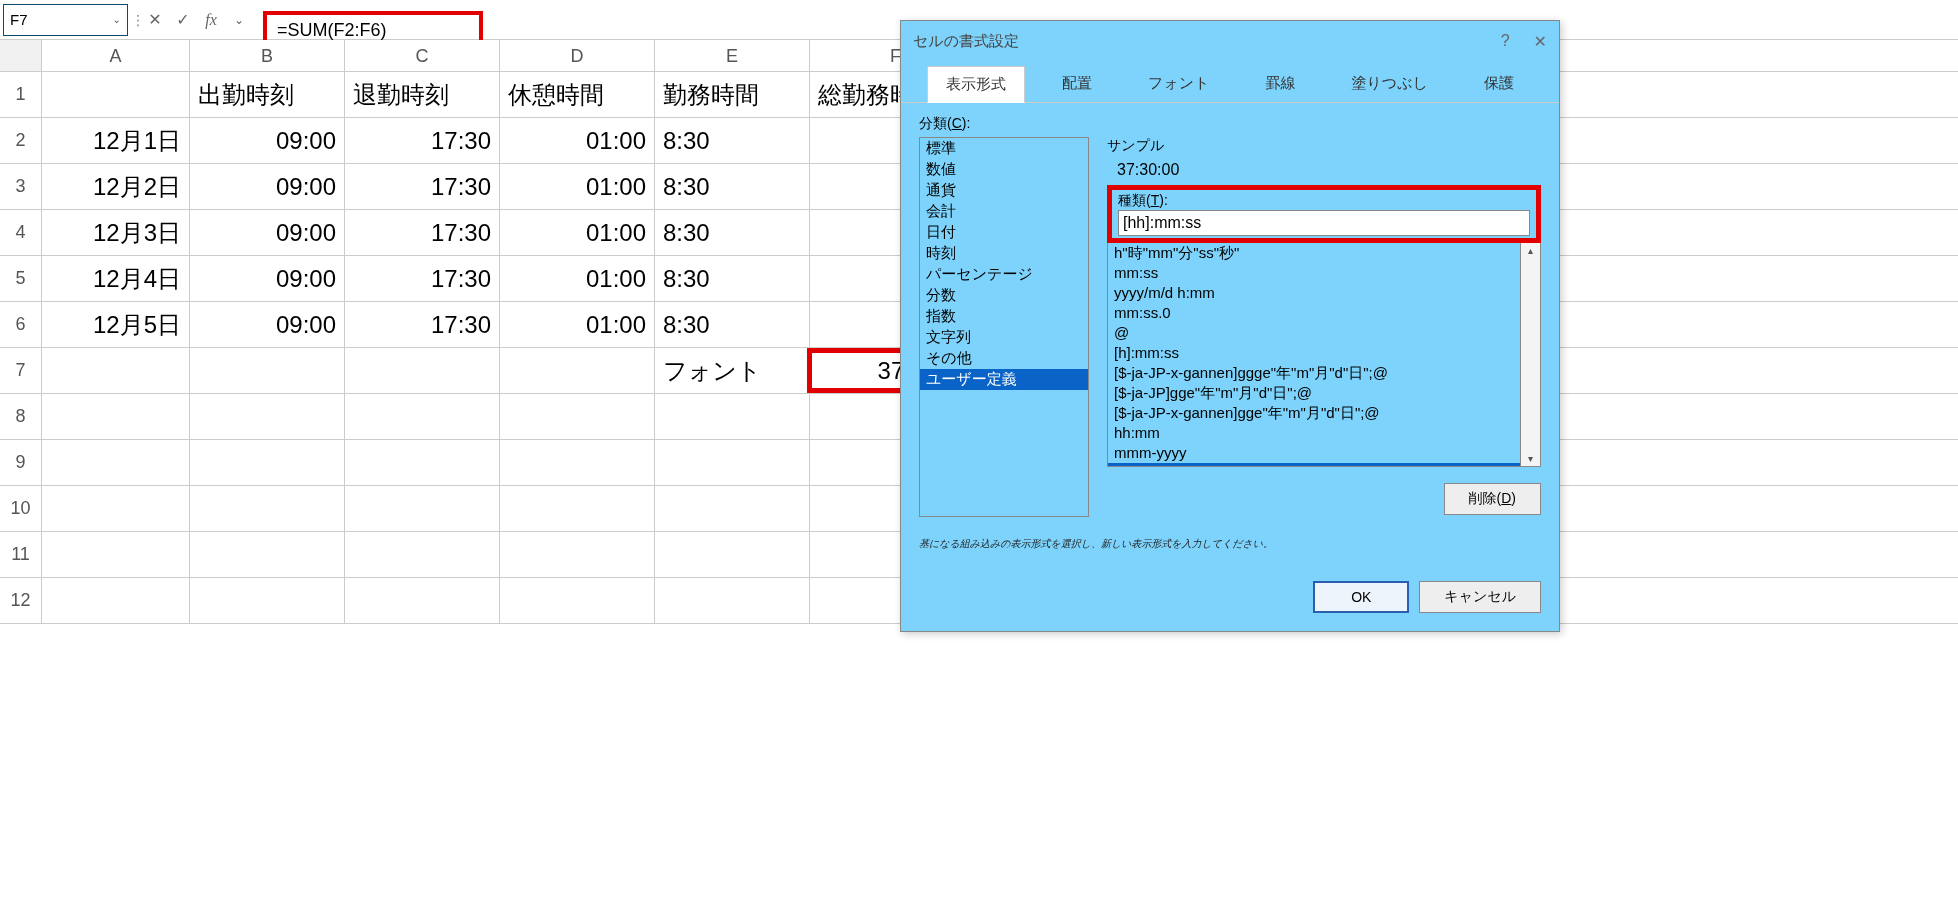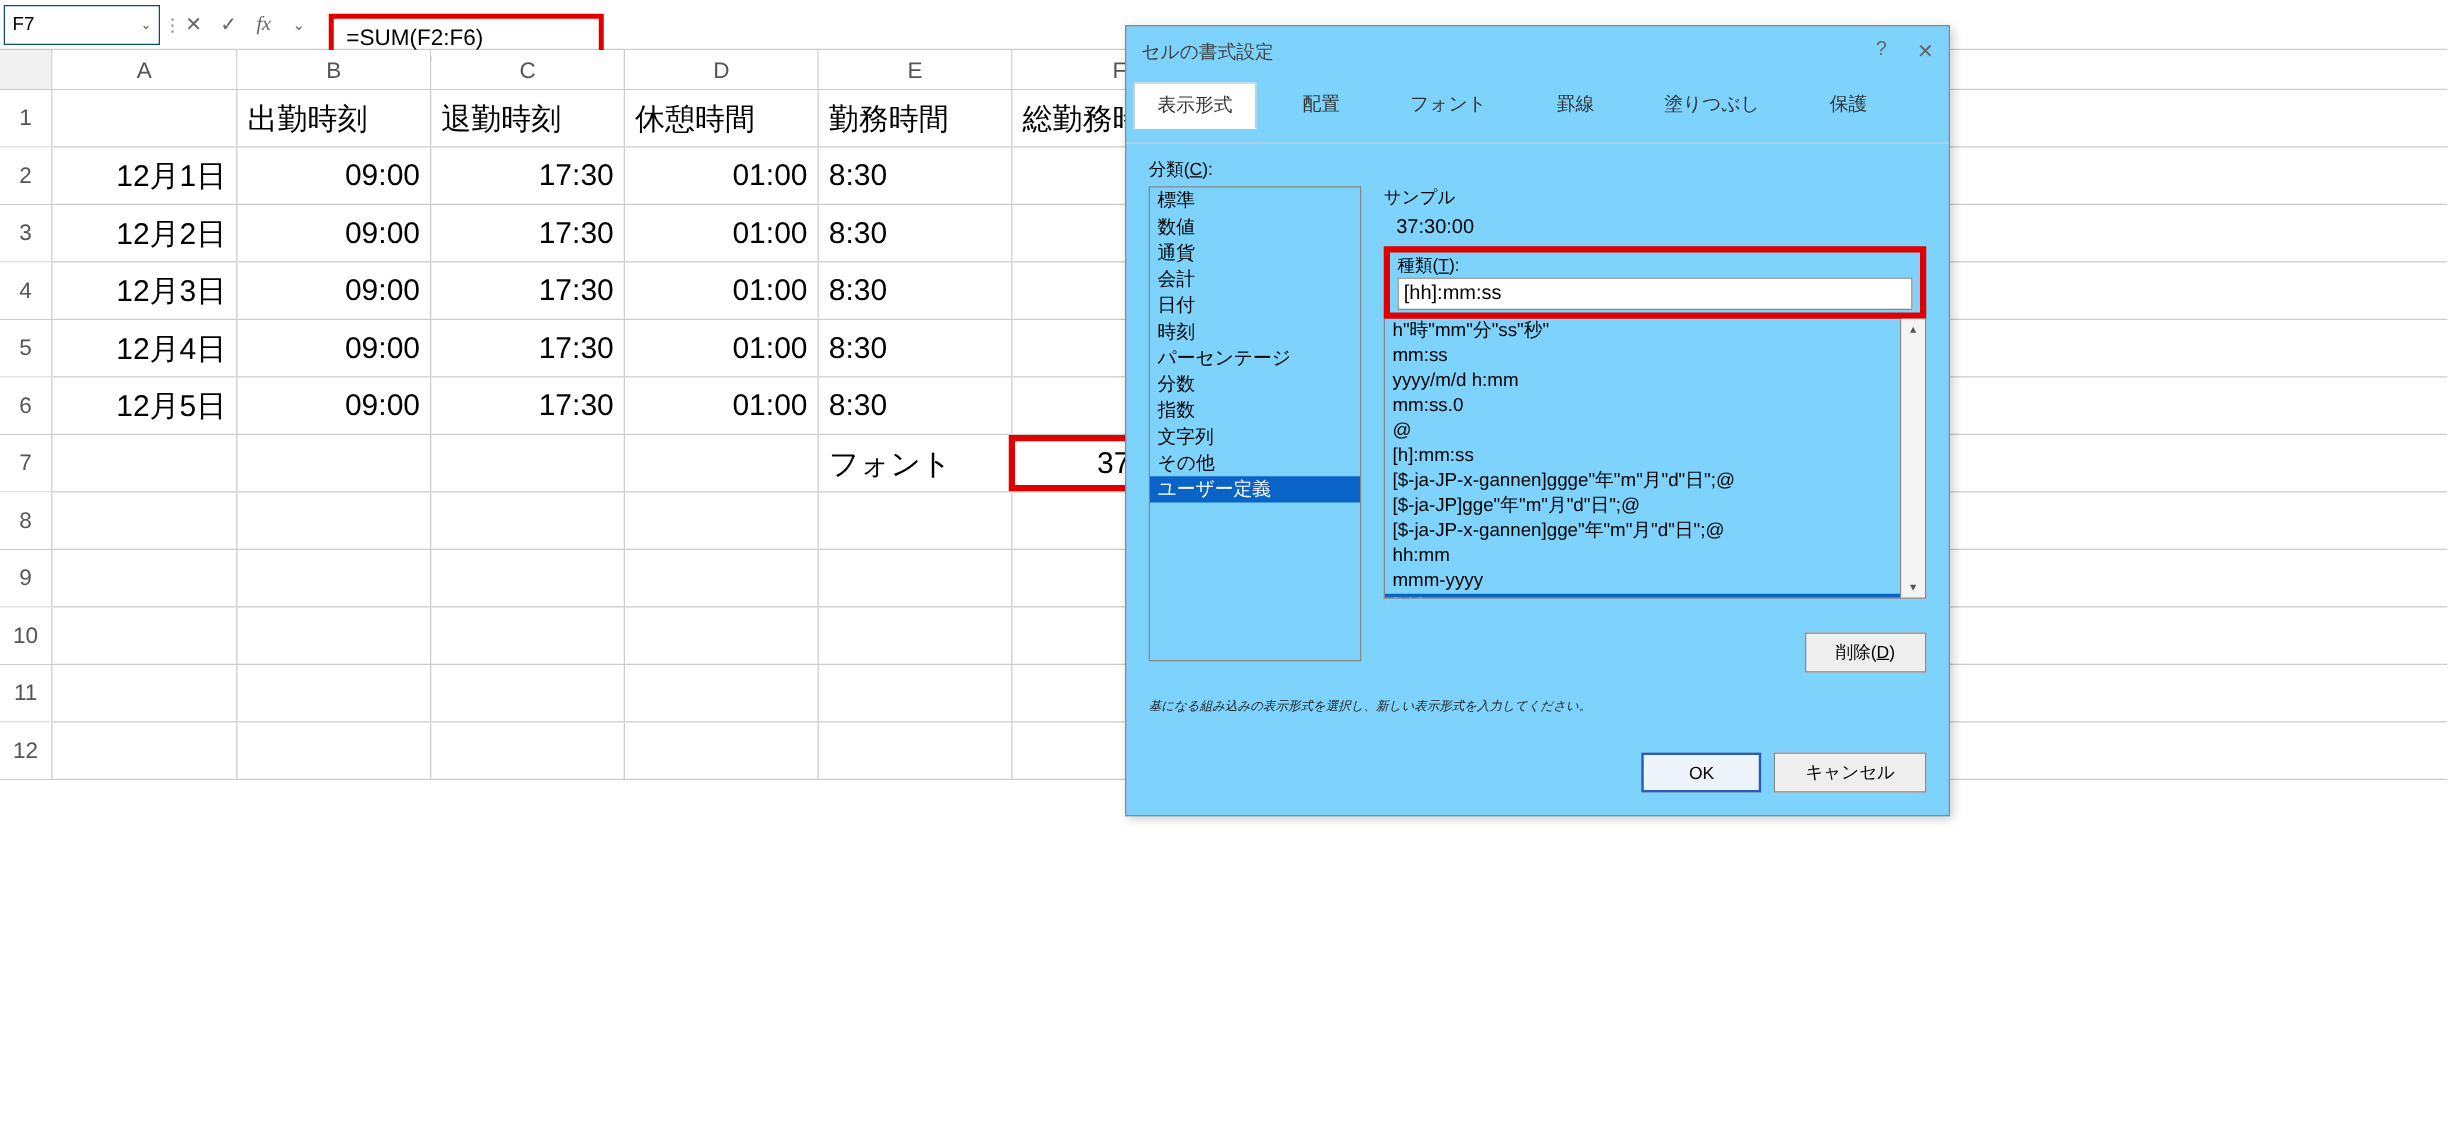--- a/index.html
+++ b/index.html
@@ -34,41 +34,41 @@
   .colD { width: 155px; }
   .colE { width: 155px; }
   .colF { width: 172px; }
   
   .f7-highlight { border: 5px solid #e00000; margin:-3px; padding: 2px 8px; flex:1; display:flex; justify-content:flex-end; align-items:center; height:100%;}
   
   
   .dialog { position: absolute; top: 20px; left: 900px; width: 660px; background: #7dd3fc; border: 1px solid #888; box-shadow: 2px 2px 8px rgba(0,0,0,0.2); }
   .dlg-title { height: 40px; display:flex; align-items:center; justify-content: space-between; padding: 0 12px; font-size: 15px; color: #444; }
   .dlg-title-btns { display:flex; gap: 24px; font-size: 16px; color: #666;}
-  .tabs { display: flex; border-bottom: 1px solid #ccc; padding: 4px 6px 12px 6px; gap: 18px;}
+  .tabs { display: flex; border-bottom: 1px solid #ccc; padding: 4px 6px 0 6px; gap: 18px; justify-content: center;}
   .tab { padding: 8px 18px; border: 1px solid transparent; font-size: 15px; cursor:pointer; color:#333; border-bottom:none;}
   .tab.active { border: 1px solid #ccc; border-bottom: 1px solid #fff; background: #fff; position: relative; top: 1px;}
   .dlg-body { padding: 12px 18px; }
   .cat-label { font-size: 14px; margin-bottom: 4px; }
   .cat-row { display:flex; gap: 18px; }
   .cat-list { width: 170px; height: 380px; border: 1px solid #888; overflow-y: auto; font-size: 15px; }
   .cat-item { padding: 1px 6px; cursor: pointer; }
   .cat-item.selected { background: #0a63c7; color: #fff; }
   .right-pane { flex: 1; }
   .sample-label { font-size: 14px; }
   .sample-val { font-size: 16px; padding: 6px 10px; }
   .type-box { border: 5px solid #e00000; padding: 2px 6px; }
   .type-label { font-size: 14px; }
   .type-input { width: 100%; border: 1px solid #888; padding: 2px 4px; font-size: 16px; height: 26px; }
   .type-list-wrap { display:flex; }
   .type-list { border: 1px solid #888; border-top: none; height: 224px; overflow: hidden; font-size: 15px; flex:1;}
   .type-item { padding: 0px 6px; line-height: 20px; cursor:pointer; }
   .type-item.selected { background: #0a63c7; color: #fff; }
   .type-scroll { width: 20px; border: 1px solid #888; border-left:none; border-top:none; background:#f4f4f4; display:flex; flex-direction:column; justify-content:space-between; align-items:center; font-size:10px; color:#555; padding:2px 0;}
-  .delete-row { text-align: right; margin-top: 27px; }
+  .delete-row { text-align: right; margin-top: 16px; }
   .btn { border: 1px solid #888; background: #eee; padding: 6px 24px; font-size: 14px; cursor:pointer; }
   .help-text { font-size: 10px; margin-top: 20px; color:#222;font-style:italic;}
   .dlg-footer { display:flex; justify-content:flex-end; gap: 10px; padding: 18px; border-top: none;}
   .btn-primary { border: 2px solid #2a5fb0; background: #eef4fb; padding: 6px 36px; font-size: 14px; cursor:pointer;}
   
   .underline-c { text-decoration: underline; }
 </style>
 </head>
 <body>
 

